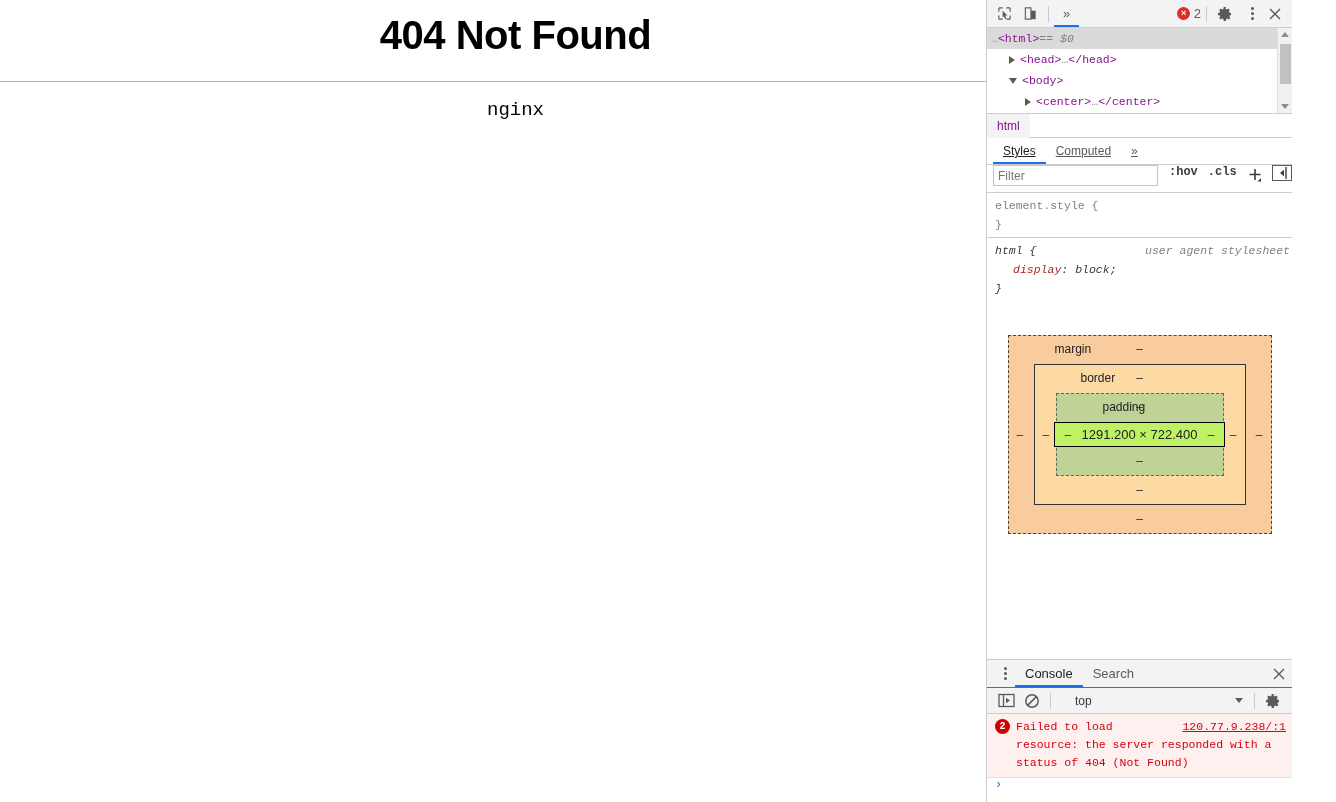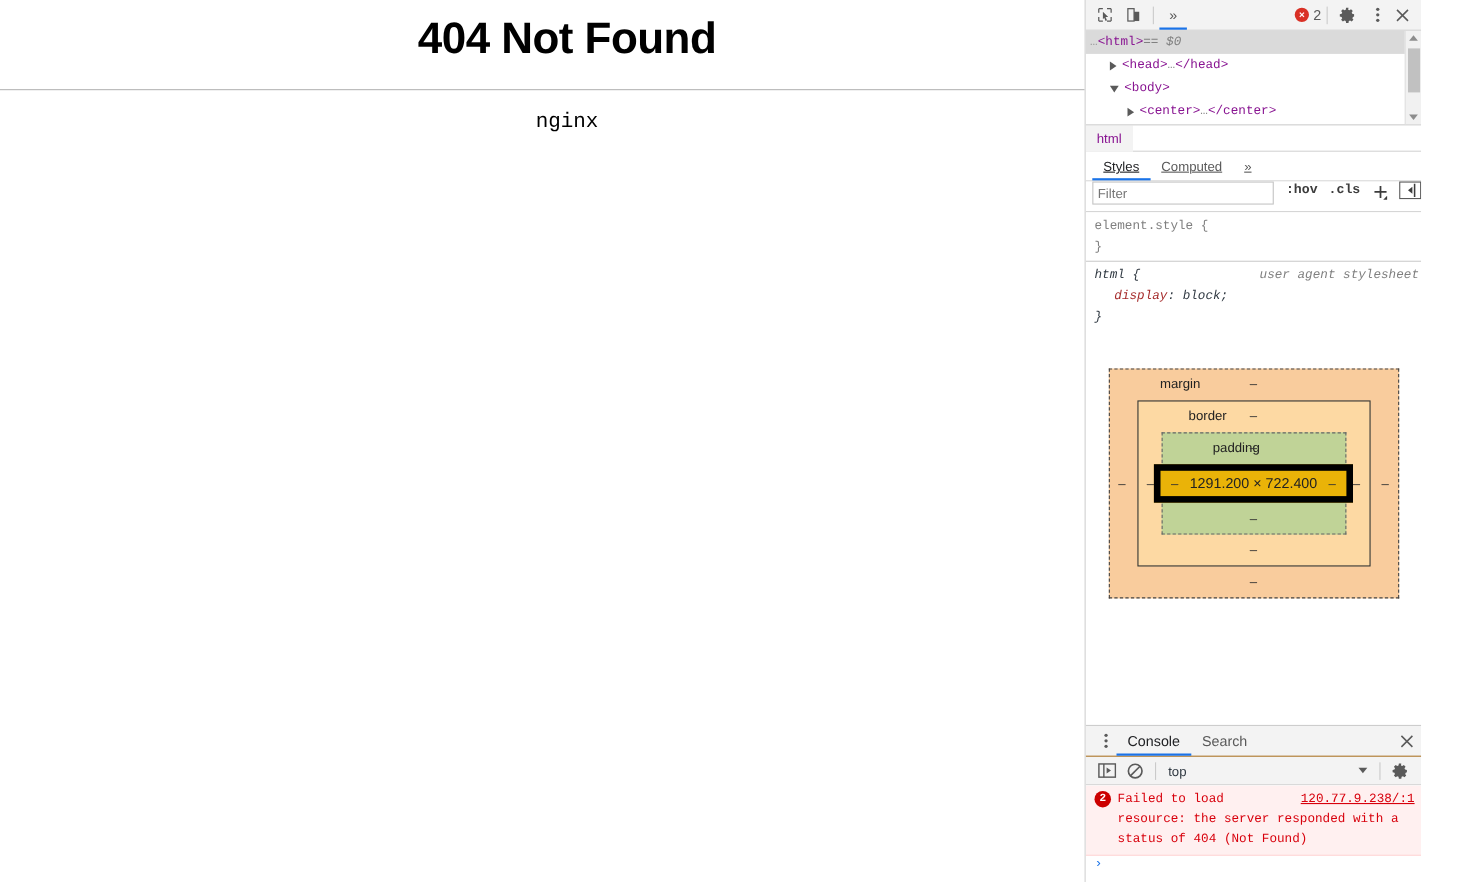--- a/index.html
+++ b/index.html
@@ -320,22 +320,22 @@
   }
   .bm-padding {
     width: 168px;
     margin: 0 auto;
     background: #c0d397;
     border: 1px dashed #666;
     padding: 28px 0 0 0;
   }
   .bm-content {
     display: inline-block;
-    background: #eab308;
-    border: 6px solid #000000;
+    background: #bef264;
+    border: 1px solid #000000;
     padding: 4px 26px;
     font-size: 13px;
     color: #222;
     white-space: nowrap;
   }
   .bm-row-center {
     display: flex;
     align-items: center;
     justify-content: center;
   }
@@ -393,20 +393,21 @@
     border-bottom: 1px solid #cdcdcd;
     display: flex; align-items: center;
     padding: 0 6px;
   }
   .ctx-select {
     flex: 1;
     display: flex; align-items: center; justify-content: space-between;
     font-size: 12px;
     color: #303942;
     padding: 0 6px;
+    margin-left: 13px;
   }
   .caret-dn {
     width: 0; height: 0;
     border-style: solid;
     border-width: 5px 4px 0 4px;
     border-color: #5a5a5a transparent transparent transparent;
   }
   .console-body {
     flex: 1;
     background: #fff;

